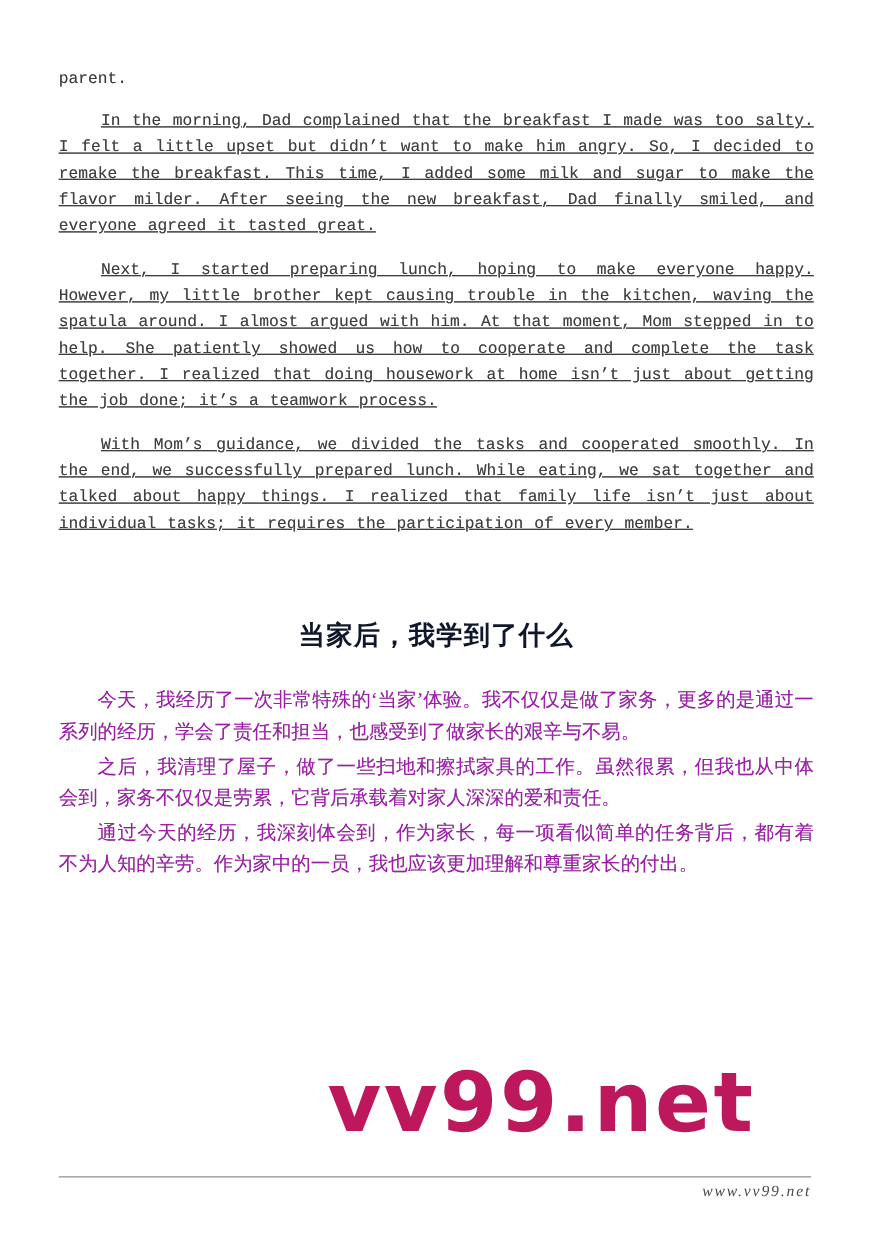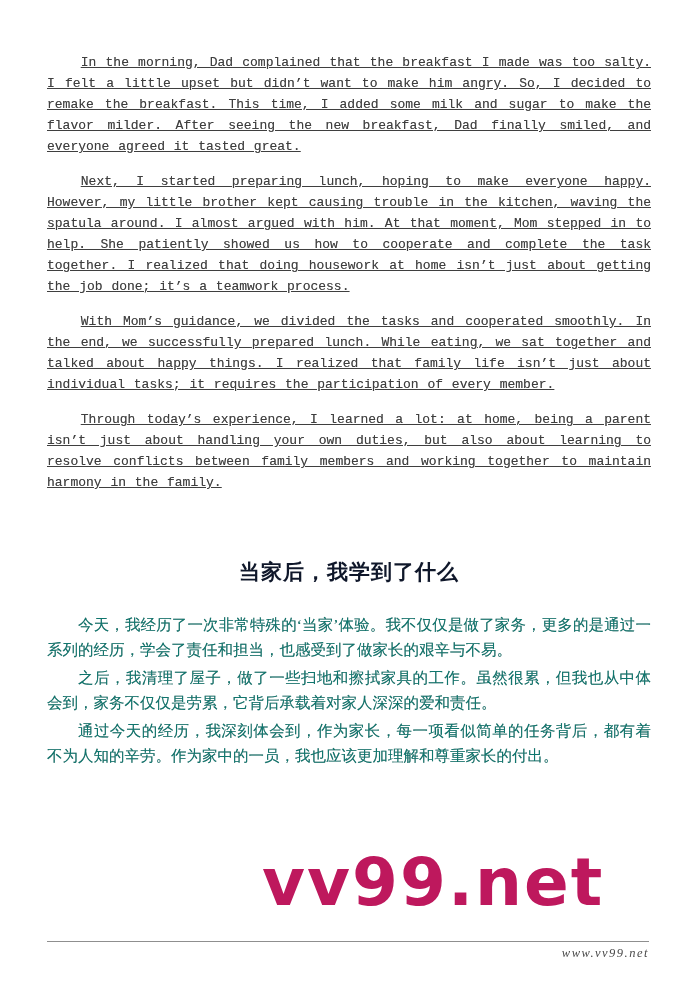--- a/index.html
+++ b/index.html
@@ -42,21 +42,21 @@
     text-align: center;
     margin: 64px 0 26px 0;
     letter-spacing: 1px;
   }
 
   
   .cn-para {
     font-family: "Liberation Serif", serif;
     font-size: 15.5px;
     line-height: 24.5px;
-    color: #0f766e;
+    color: #a21caf;
     text-align: justify;
     margin: 0 0 4px 0;
     text-shadow: 0 0 0.4px rgba(70,70,70,0.5);
   }
   .cn-para.indent { text-indent: 2em; }
 
   
   .watermark {
     position: absolute;
     left: 262px; top: 844px;
@@ -91,25 +91,25 @@
 </style>
 </head>
 <body>
 
 <div class="page">
 
   <div class="watermark">vv99.net</div>
 
   <div class="content">
 
+    <p class="en-para continuation">parent.</p>
 
     <p class="en-para indent">In the morning, Dad complained that the breakfast I made was too salty. I felt a little upset but didn’t want to make him angry. So, I decided to remake the breakfast. This time, I added some milk and sugar to make the flavor milder. After seeing the new breakfast, Dad finally smiled, and everyone agreed it tasted great.</p>
     <p class="en-para indent">Next, I started preparing lunch, hoping to make everyone happy. However, my little brother kept causing trouble in the kitchen, waving the spatula around. I almost argued with him. At that moment, Mom stepped in to help. She patiently showed us how to cooperate and complete the task together. I realized that doing housework at home isn’t just about getting the job done; it’s a teamwork process.</p>
     <p class="en-para indent">With Mom’s guidance, we divided the tasks and cooperated smoothly. In the end, we successfully prepared lunch. While eating, we sat together and talked about happy things. I realized that family life isn’t just about individual tasks; it requires the participation of every member.</p>
-    <p class="en-para indent">Through today’s experience, I learned a lot: at home, being a parent isn’t just about handling your own duties, but also about learning to resolve conflicts between family members and working together to maintain harmony in the family.</p>
 
     <h1 class="cn-title">当家后，我学到了什么</h1>
 
     <p class="cn-para indent">今天，我经历了一次非常特殊的‘当家’体验。我不仅仅是做了家务，更多的是通过一系列的经历，学会了责任和担当，也感受到了做家长的艰辛与不易。</p>
     <p class="cn-para indent">之后，我清理了屋子，做了一些扫地和擦拭家具的工作。虽然很累，但我也从中体会到，家务不仅仅是劳累，它背后承载着对家人深深的爱和责任。</p>
     <p class="cn-para indent">通过今天的经历，我深刻体会到，作为家长，每一项看似简单的任务背后，都有着不为人知的辛劳。作为家中的一员，我也应该更加理解和尊重家长的付出。</p>
 
   </div>
 
   <div class="footer-line"></div>

